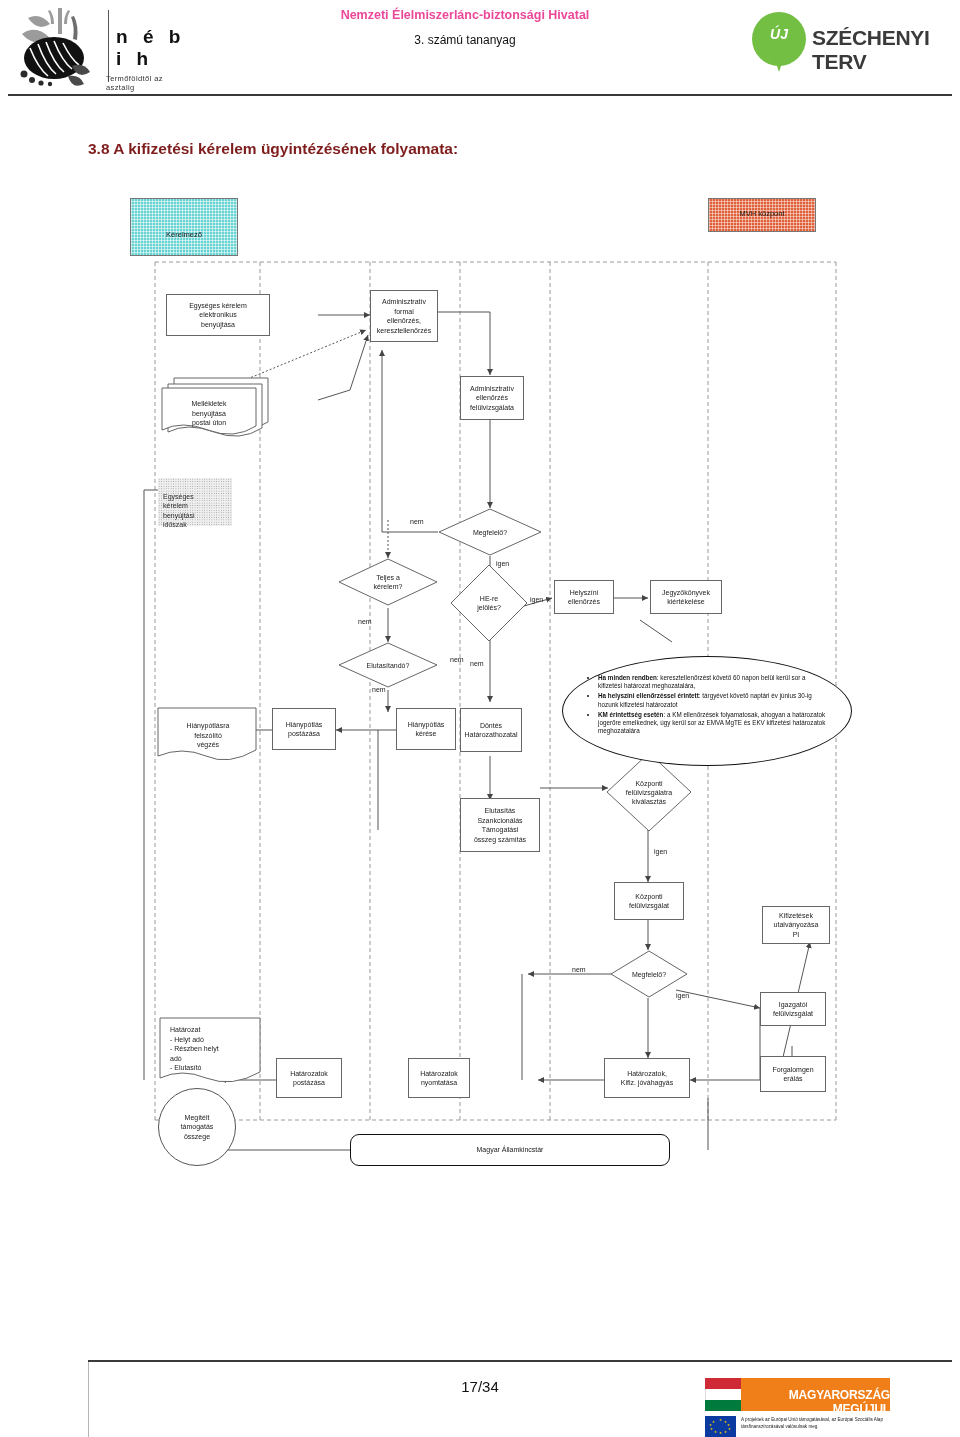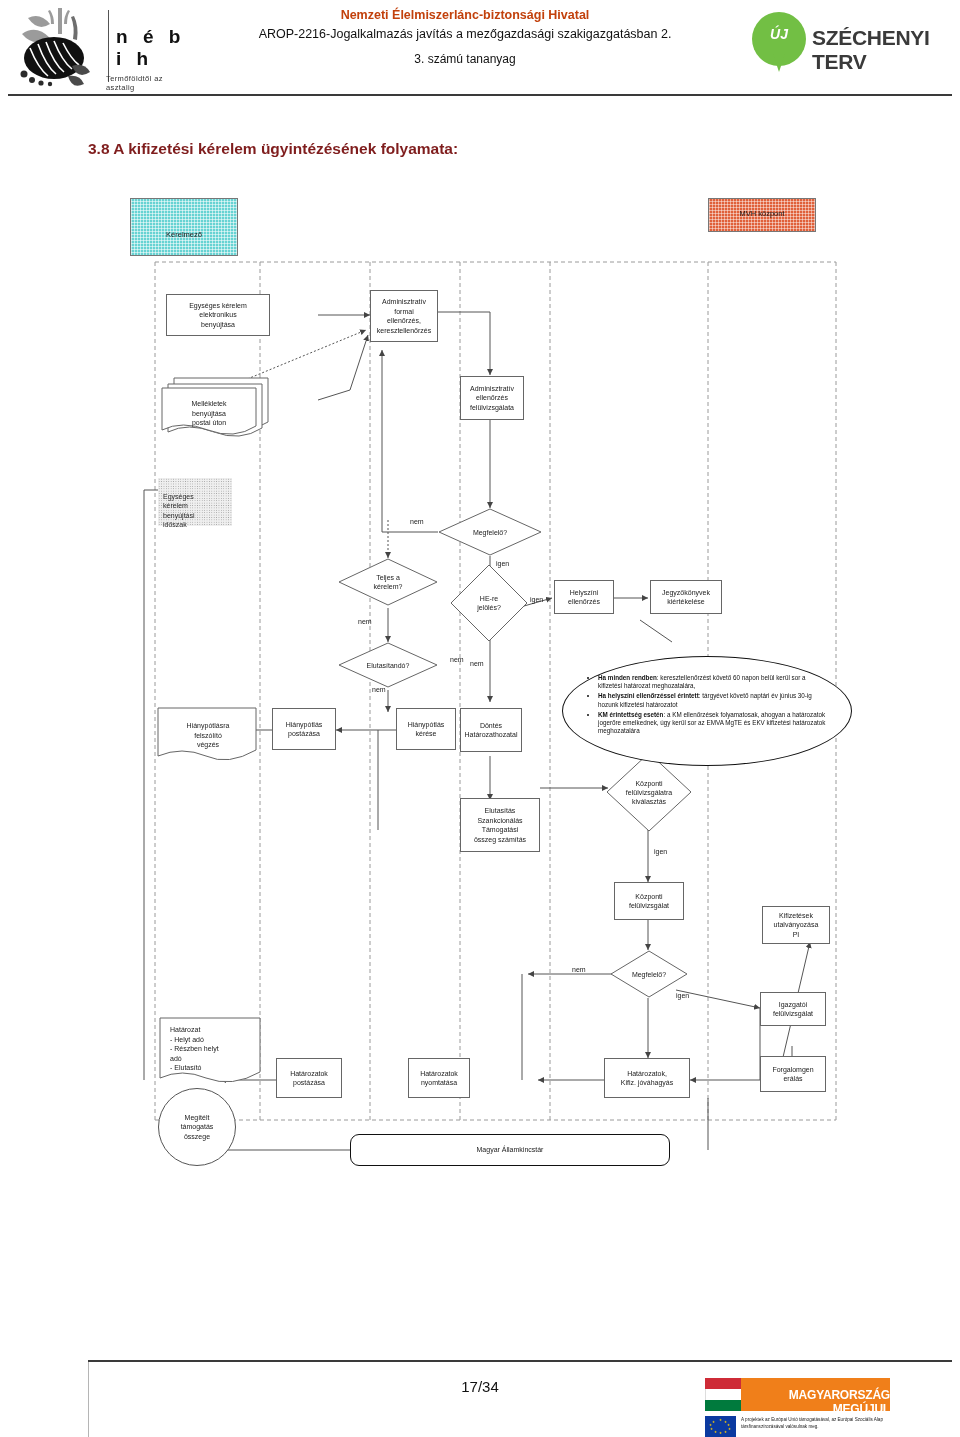--- a/index.html
+++ b/index.html
@@ -7,21 +7,21 @@
   #page{position:relative;width:960px;height:1437px;overflow:hidden;background:#fff;}
 
   
   #header{position:absolute;left:0;top:0;width:960px;height:100px;}
   #logo-nebih{position:absolute;left:8px;top:4px;width:180px;height:84px;}
   #nebih-mark{position:absolute;left:0;top:0;width:98px;height:84px;}
   #nebih-sep{position:absolute;left:100px;top:6px;width:1px;height:72px;background:#555;}
   #nebih-word{position:absolute;left:108px;top:22px;font-size:19px;font-weight:bold;letter-spacing:5px;color:#111;font-family:"Liberation Sans",sans-serif;}
   #nebih-tag{position:absolute;left:98px;top:46px;font-size:7.5px;letter-spacing:.4px;color:#333;margin-top:24px;}
   #hdr-center{position:absolute;left:215px;top:6px;width:500px;text-align:center;}
-  #hdr-center .l1{font-size:12.5px;font-weight:bold;color:#c2410c;line-height:19px;}
+  #hdr-center .l1{font-size:12.5px;font-weight:bold;color:#ec4899;line-height:19px;}
   #hdr-center .l2{font-size:12.5px;color:#111;line-height:19px;}
   #hdr-center .l3{font-size:12px;color:#111;line-height:19px;margin-top:6px;}
   #logo-szt{position:absolute;left:752px;top:12px;width:200px;height:62px;}
   #szt-pin{position:absolute;left:0;top:0;width:54px;height:60px;}
   #szt-pin .circ{position:absolute;left:0;top:0;width:54px;height:54px;border-radius:50%;background:#72bf44;}
   #szt-pin .tip{position:absolute;left:21px;top:42px;width:0;height:0;border-left:6px solid transparent;border-right:6px solid transparent;border-top:18px solid #72bf44;}
   #szt-pin .uj{position:absolute;left:0;top:14px;width:54px;text-align:center;color:#fff;font-size:14px;font-weight:bold;font-style:italic;}
   #szt-text{position:absolute;left:60px;top:14px;font-size:21px;font-weight:bold;color:#3a3a3a;letter-spacing:-.3px;}
   #hdr-rule{position:absolute;left:8px;top:94px;width:944px;height:2px;background:#3a3a3a;}
 
@@ -169,21 +169,20 @@
           <path d="M60 72 q12 -2 16 8 q-12 6 -16 -8 Z"></path>
         </g>
       </svg>
       <div id="nebih-sep"></div>
       <div id="nebih-word">n é b i h</div>
       <div id="nebih-tag">Termőföldtől az asztalig</div>
     </div>
 
     <div id="hdr-center">
       <div class="l1">Nemzeti Élelmiszerlánc-biztonsági Hivatal</div>
-      <div class="l2">AROP-2216-Jogalkalmazás javítás a mezőgazdasági szakigazgatásban 2.</div>
       <div class="l3">3. számú tananyag</div>
     </div>
 
     <div id="logo-szt">
       <div id="szt-pin">
         <div class="circ"></div>
           <div class="tip"></div>
         <div class="uj">ÚJ</div>
       </div>
       <div id="szt-text">SZÉCHENYI TERV</div>

